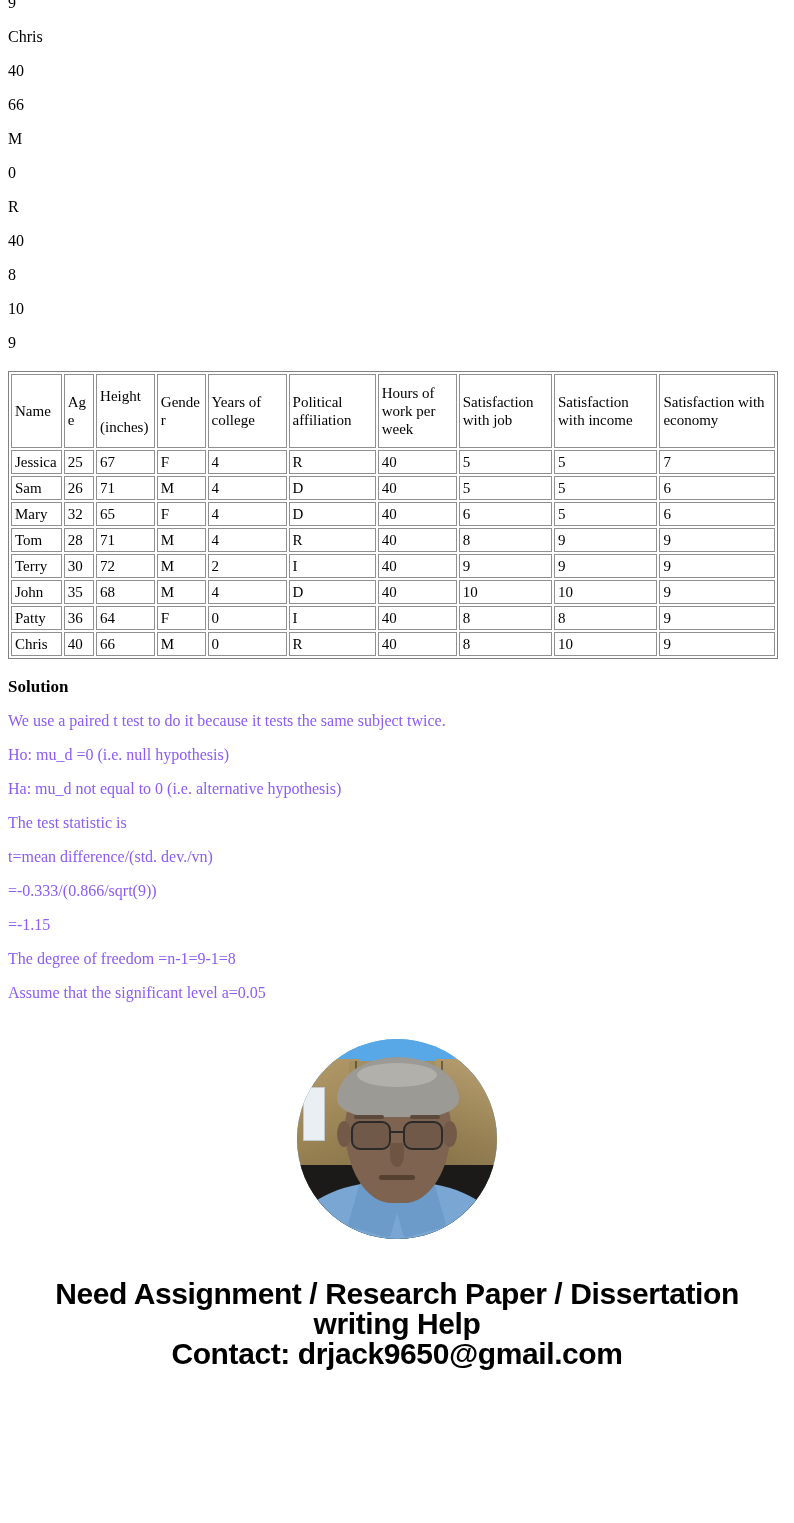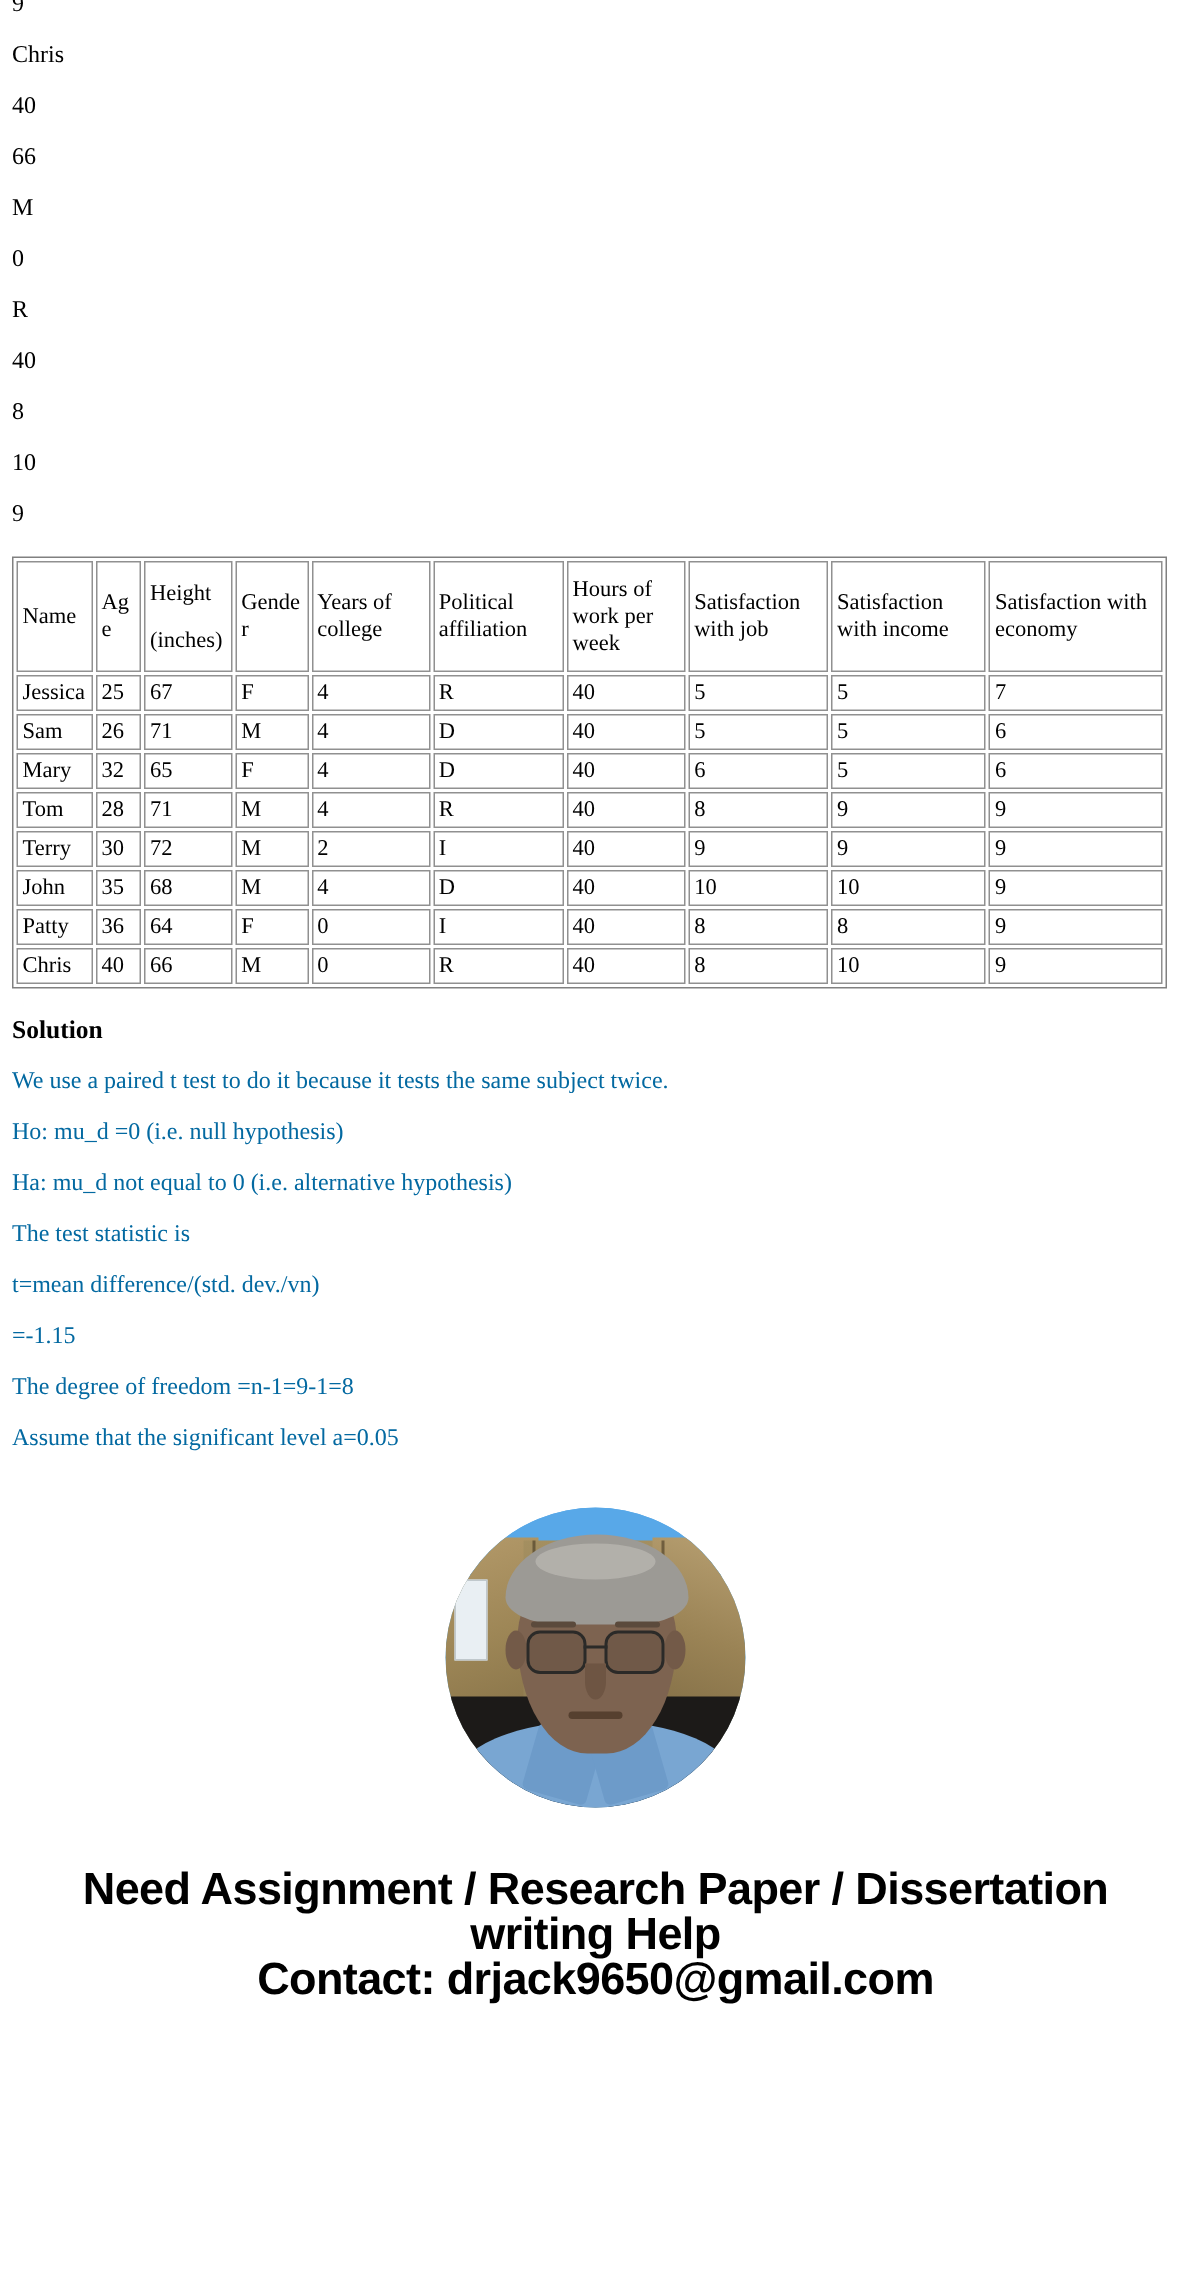--- a/index.html
+++ b/index.html
@@ -87,21 +87,21 @@
     font-family: "Liberation Serif", "DejaVu Serif", serif;
     font-size: 17px;
     font-weight: bold;
     margin: 0;
     line-height: 20px;
   }
   .solution p.solution-line {
     font-size: 16px;
     line-height: 20px;
     margin: 14px 0 0 0;
-    color: #0369a1;
+    color: #8b5cf6;
   }
 
   
   .avatar-block {
     margin-top: 36px;
     display: flex;
     justify-content: center;
   }
   .avatar {
     position: relative;
@@ -433,20 +433,21 @@
     </table>
   </div>
 
   <div class="solution">
     <h3 class="solution-title">Solution</h3>
     <p class="solution-line">We use a paired t test to do it because it tests the same subject twice.</p>
     <p class="solution-line">Ho: mu_d =0 (i.e. null hypothesis)</p>
     <p class="solution-line">Ha: mu_d not equal to 0 (i.e. alternative hypothesis)</p>
     <p class="solution-line">The test statistic is</p>
     <p class="solution-line">t=mean difference/(std. dev./vn)</p>
+    <p class="solution-line">=-0.333/(0.866/sqrt(9))</p>
     <p class="solution-line">=-1.15</p>
     <p class="solution-line">The degree of freedom =n-1=9-1=8</p>
     <p class="solution-line">Assume that the significant level a=0.05</p>
   </div>
 
   <div class="avatar-block">
     <div class="avatar">
       <div class="av-sky"></div>
       <div class="av-wood-l"></div>
       <div class="av-wood-mid"></div>

